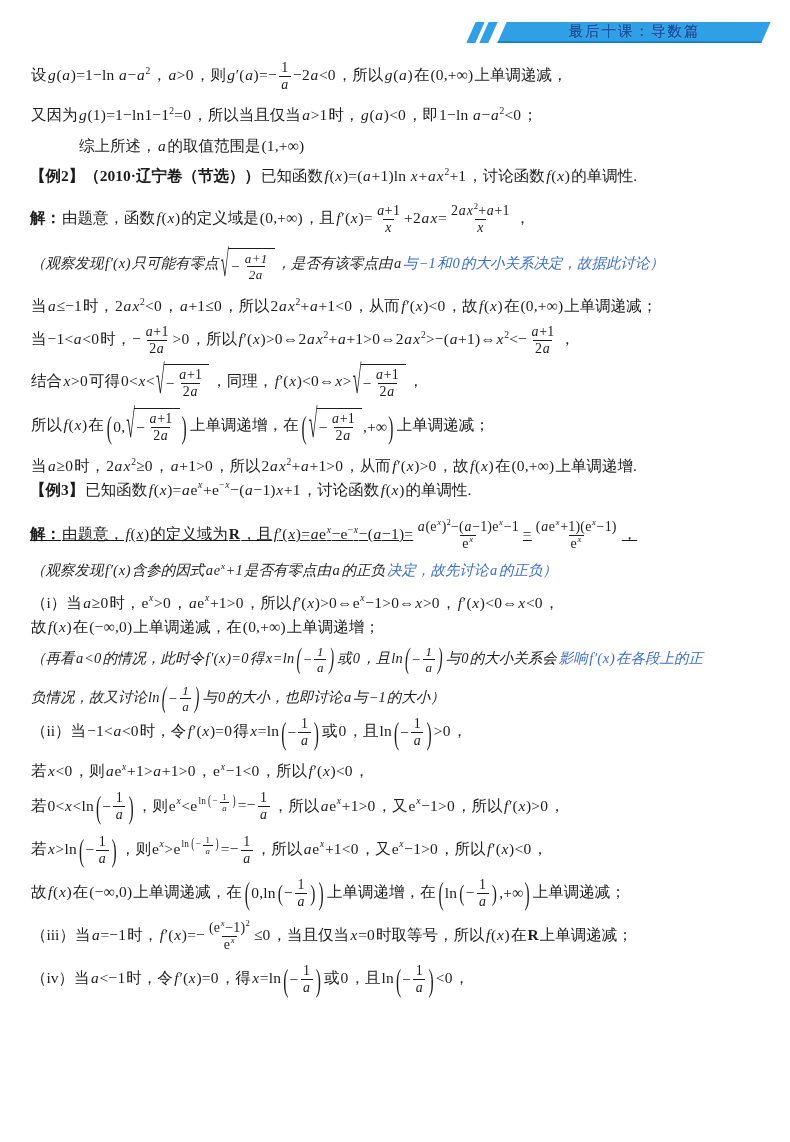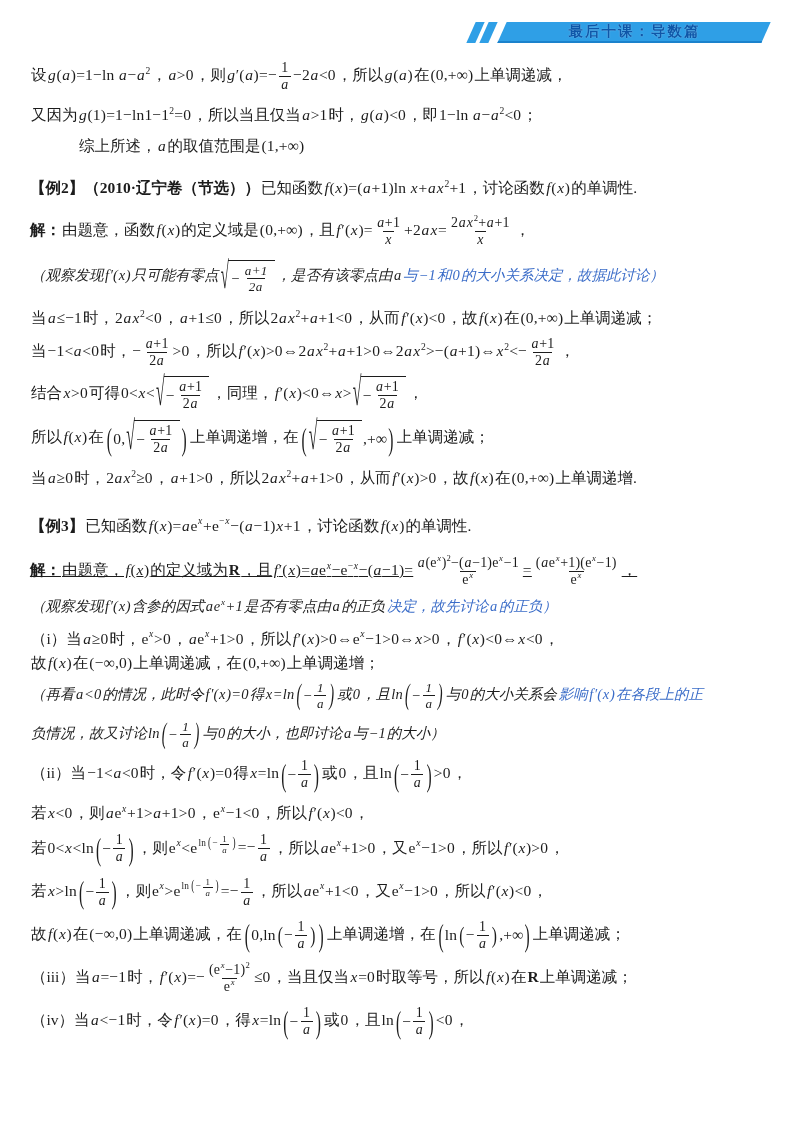--- a/index.html
+++ b/index.html
@@ -69,21 +69,21 @@
   </div>
 </div>
 
 <div id="doc">
     <div class="line "><span class="cjk">设</span><span class="math"><i>g</i>(<i>a</i>)=1−ln <i>a</i>−<i>a</i><sup>2</sup></span><span class="cjk">，</span><span class="math"><i>a</i>&gt;0</span><span class="cjk">，则</span><span class="math"><i>g</i>′(<i>a</i>)=−</span><span class="frac math">
         <span class="num">1</span>
         <span class="den"><i>a</i></span>
       </span><span class="math">−2<i>a</i>&lt;0</span><span class="cjk">，所以</span><span class="math"><i>g</i>(<i>a</i>)</span><span class="cjk">在</span><span class="math">(0,+∞)</span><span class="cjk">上单调递减，</span></div>
     <div class="line " style="margin-top: 10px;"><span class="cjk">又因为</span><span class="math"><i>g</i>(1)=1−ln1−1<sup>2</sup>=0</span><span class="cjk">，所以当且仅当</span><span class="math"><i>a</i>&gt;1</span><span class="cjk">时，</span><span class="math"><i>g</i>(<i>a</i>)&lt;0</span><span class="cjk">，即</span><span class="math">1−ln <i>a</i>−<i>a</i><sup>2</sup>&lt;0</span><span class="cjk">；</span></div>
     <div class="line " style="margin-top: 8px; margin-left: 48px;"><span class="cjk">综上所述，</span><span class="math"><i>a</i></span><span class="cjk">的取值范围是</span><span class="math">(1,+∞)</span></div>
-    <div class="line " style="margin-top: 18px;"><span class="bold">【例2】（2010·辽宁卷（节选））</span><span class="cjk">已知函数</span><span class="math"><i>f</i>(<i>x</i>)=(<i>a</i>+1)ln <i>x</i>+<i>a</i><i>x</i><sup>2</sup>+1</span><span class="cjk">，讨论函数</span><span class="math"><i>f</i>(<i>x</i>)</span><span class="cjk">的单调性.</span></div>
+    <div class="line " style="margin-top: 6px;"><span class="bold">【例2】（2010·辽宁卷（节选））</span><span class="cjk">已知函数</span><span class="math"><i>f</i>(<i>x</i>)=(<i>a</i>+1)ln <i>x</i>+<i>a</i><i>x</i><sup>2</sup>+1</span><span class="cjk">，讨论函数</span><span class="math"><i>f</i>(<i>x</i>)</span><span class="cjk">的单调性.</span></div>
     <div class="line " style="margin-top: 16px;"><span class="bold">解：</span><span class="cjk">由题意，函数</span><span class="math"><i>f</i>(<i>x</i>)</span><span class="cjk">的定义域是</span><span class="math">(0,+∞)</span><span class="cjk">，且</span><span class="math"><i>f</i>′(<i>x</i>)=</span><span class="frac math">
         <span class="num"><i>a</i>+1</span>
         <span class="den"><i>x</i></span>
       </span><span class="math">+2<i>a</i><i>x</i>=</span><span class="frac math">
         <span class="num">2<i>a</i><i>x</i><sup>2</sup>+<i>a</i>+1</span>
         <span class="den"><i>x</i></span>
       </span><span class="cjk">，</span></div>
     <div class="line note" style="margin-top: 12px;"><span class="cjk">（观察发现</span><span class="math"><i>f</i>′(<i>x</i>)</span><span class="cjk">只可能有零点</span><span class="rad math">
         <span class="rad-sym">√</span>
         <span class="rad-body">
@@ -144,21 +144,21 @@
             <span class="frac math">
               <span class="num"><i>a</i>+1</span>
               <span class="den">2<i>a</i></span>
             </span>
           </span>
         </span>
         <span class="math">,+∞</span>
         <span class="bigp">)</span>
       </span><span class="cjk">上单调递减；</span></div>
     <div class="line " style="margin-top: 10px;"><span class="cjk">当</span><span class="math"><i>a</i>≥0</span><span class="cjk">时，</span><span class="math">2<i>a</i><i>x</i><sup>2</sup>≥0</span><span class="cjk">，</span><span class="math"><i>a</i>+1&gt;0</span><span class="cjk">，所以</span><span class="math">2<i>a</i><i>x</i><sup>2</sup>+<i>a</i>+1&gt;0</span><span class="cjk">，从而</span><span class="math"><i>f</i>′(<i>x</i>)&gt;0</span><span class="cjk">，故</span><span class="math"><i>f</i>(<i>x</i>)</span><span class="cjk">在</span><span class="math">(0,+∞)</span><span class="cjk">上单调递增.</span></div>
-    <div class="line " style="margin-top: 24px;"><span class="bold">【例3】</span><span class="cjk">已知函数</span><span class="math"><i>f</i>(<i>x</i>)=<i>a</i>e<sup><i>x</i></sup>+e<sup>−<i>x</i></sup>−(<i>a</i>−1)<i>x</i>+1</span><span class="cjk">，讨论函数</span><span class="math"><i>f</i>(<i>x</i>)</span><span class="cjk">的单调性.</span></div>
+    <div class="line " style=""><span class="bold">【例3】</span><span class="cjk">已知函数</span><span class="math"><i>f</i>(<i>x</i>)=<i>a</i>e<sup><i>x</i></sup>+e<sup>−<i>x</i></sup>−(<i>a</i>−1)<i>x</i>+1</span><span class="cjk">，讨论函数</span><span class="math"><i>f</i>(<i>x</i>)</span><span class="cjk">的单调性.</span></div>
     <div class="line " style="margin-top: 18px; text-decoration: underline;"><span class="bold">解：</span><span class="cjk">由题意，</span><span class="math"><i>f</i>(<i>x</i>)</span><span class="cjk">的定义域为</span><span class="math"><b>R</b></span><span class="cjk">，且</span><span class="math"><i>f</i>′(<i>x</i>)=<i>a</i>e<sup><i>x</i></sup>−e<sup>−<i>x</i></sup>−(<i>a</i>−1)=</span><span class="frac math">
         <span class="num"><i>a</i>(e<sup><i>x</i></sup>)<sup>2</sup>−(<i>a</i>−1)e<sup><i>x</i></sup>−1</span>
         <span class="den">e<sup><i>x</i></sup></span>
       </span><span class="math">=</span><span class="frac math">
         <span class="num">(<i>a</i>e<sup><i>x</i></sup>+1)(e<sup><i>x</i></sup>−1)</span>
         <span class="den">e<sup><i>x</i></sup></span>
       </span><span class="cjk">，</span></div>
     <div class="line note" style="margin-top: 8px;"><span class="cjk">（观察发现</span><span class="math"><i>f</i>′(<i>x</i>)</span><span class="cjk">含参的因式</span><span class="math"><i>a</i>e<sup><i>x</i></sup>+1</span><span class="cjk">是否有零点由</span><span class="math"><i>a</i></span><span class="cjk">的正负</span><span class="cjk blue">决定，故先讨论</span><span class="math blue"><i>a</i></span><span class="cjk blue">的正负）</span></div>
     <div class="line " style="margin-top: 9px;"><span class="cjk">（i）当</span><span class="math"><i>a</i>≥0</span><span class="cjk">时，</span><span class="math">e<sup><i>x</i></sup>&gt;0</span><span class="cjk">，</span><span class="math"><i>a</i>e<sup><i>x</i></sup>+1&gt;0</span><span class="cjk">，所以</span><span class="math"><i>f</i>′(<i>x</i>)&gt;0⇔e<sup><i>x</i></sup>−1&gt;0⇔<i>x</i>&gt;0</span><span class="cjk">，</span><span class="math"><i>f</i>′(<i>x</i>)&lt;0⇔<i>x</i>&lt;0</span><span class="cjk">，</span></div>
     <div class="line " style="margin-top: 1px;"><span class="cjk">故</span><span class="math"><i>f</i>(<i>x</i>)</span><span class="cjk">在</span><span class="math">(−∞,0)</span><span class="cjk">上单调递减，在</span><span class="math">(0,+∞)</span><span class="cjk">上单调递增；</span></div>
@@ -181,21 +181,21 @@
       </span><span class="cjk">与</span><span class="math">0</span><span class="cjk">的大小关系会</span><span class="cjk blue">影响</span><span class="math blue"><i>f</i>′(<i>x</i>)</span><span class="cjk blue">在各段上的正</span></div>
     <div class="line note" style="margin-top: 8px;"><span class="cjk">负情况，故又讨论</span><span class="math">ln</span><span class="gp math">
         <span class="bigp">(</span>
         <span class="math">−</span>
         <span class="frac math">
           <span class="num">1</span>
           <span class="den"><i>a</i></span>
         </span>
         <span class="bigp">)</span>
       </span><span class="cjk">与</span><span class="math">0</span><span class="cjk">的大小，也即讨论</span><span class="math"><i>a</i></span><span class="cjk">与</span><span class="math">−1</span><span class="cjk">的大小）</span></div>
-    <div class="line " style="margin-top: 8px;"><span class="cjk">（ii）当</span><span class="math">−1&lt;<i>a</i>&lt;0</span><span class="cjk">时，令</span><span class="math"><i>f</i>′(<i>x</i>)=0</span><span class="cjk">得</span><span class="math"><i>x</i>=ln</span><span class="gp math">
+    <div class="line " style="margin-top: 2px;"><span class="cjk">（ii）当</span><span class="math">−1&lt;<i>a</i>&lt;0</span><span class="cjk">时，令</span><span class="math"><i>f</i>′(<i>x</i>)=0</span><span class="cjk">得</span><span class="math"><i>x</i>=ln</span><span class="gp math">
         <span class="bigp">(</span>
         <span class="math">−</span>
         <span class="frac math">
           <span class="num">1</span>
           <span class="den"><i>a</i></span>
         </span>
         <span class="bigp">)</span>
       </span><span class="cjk">或</span><span class="math">0</span><span class="cjk">，且</span><span class="math">ln</span><span class="gp math">
         <span class="bigp">(</span>
         <span class="math">−</span>

